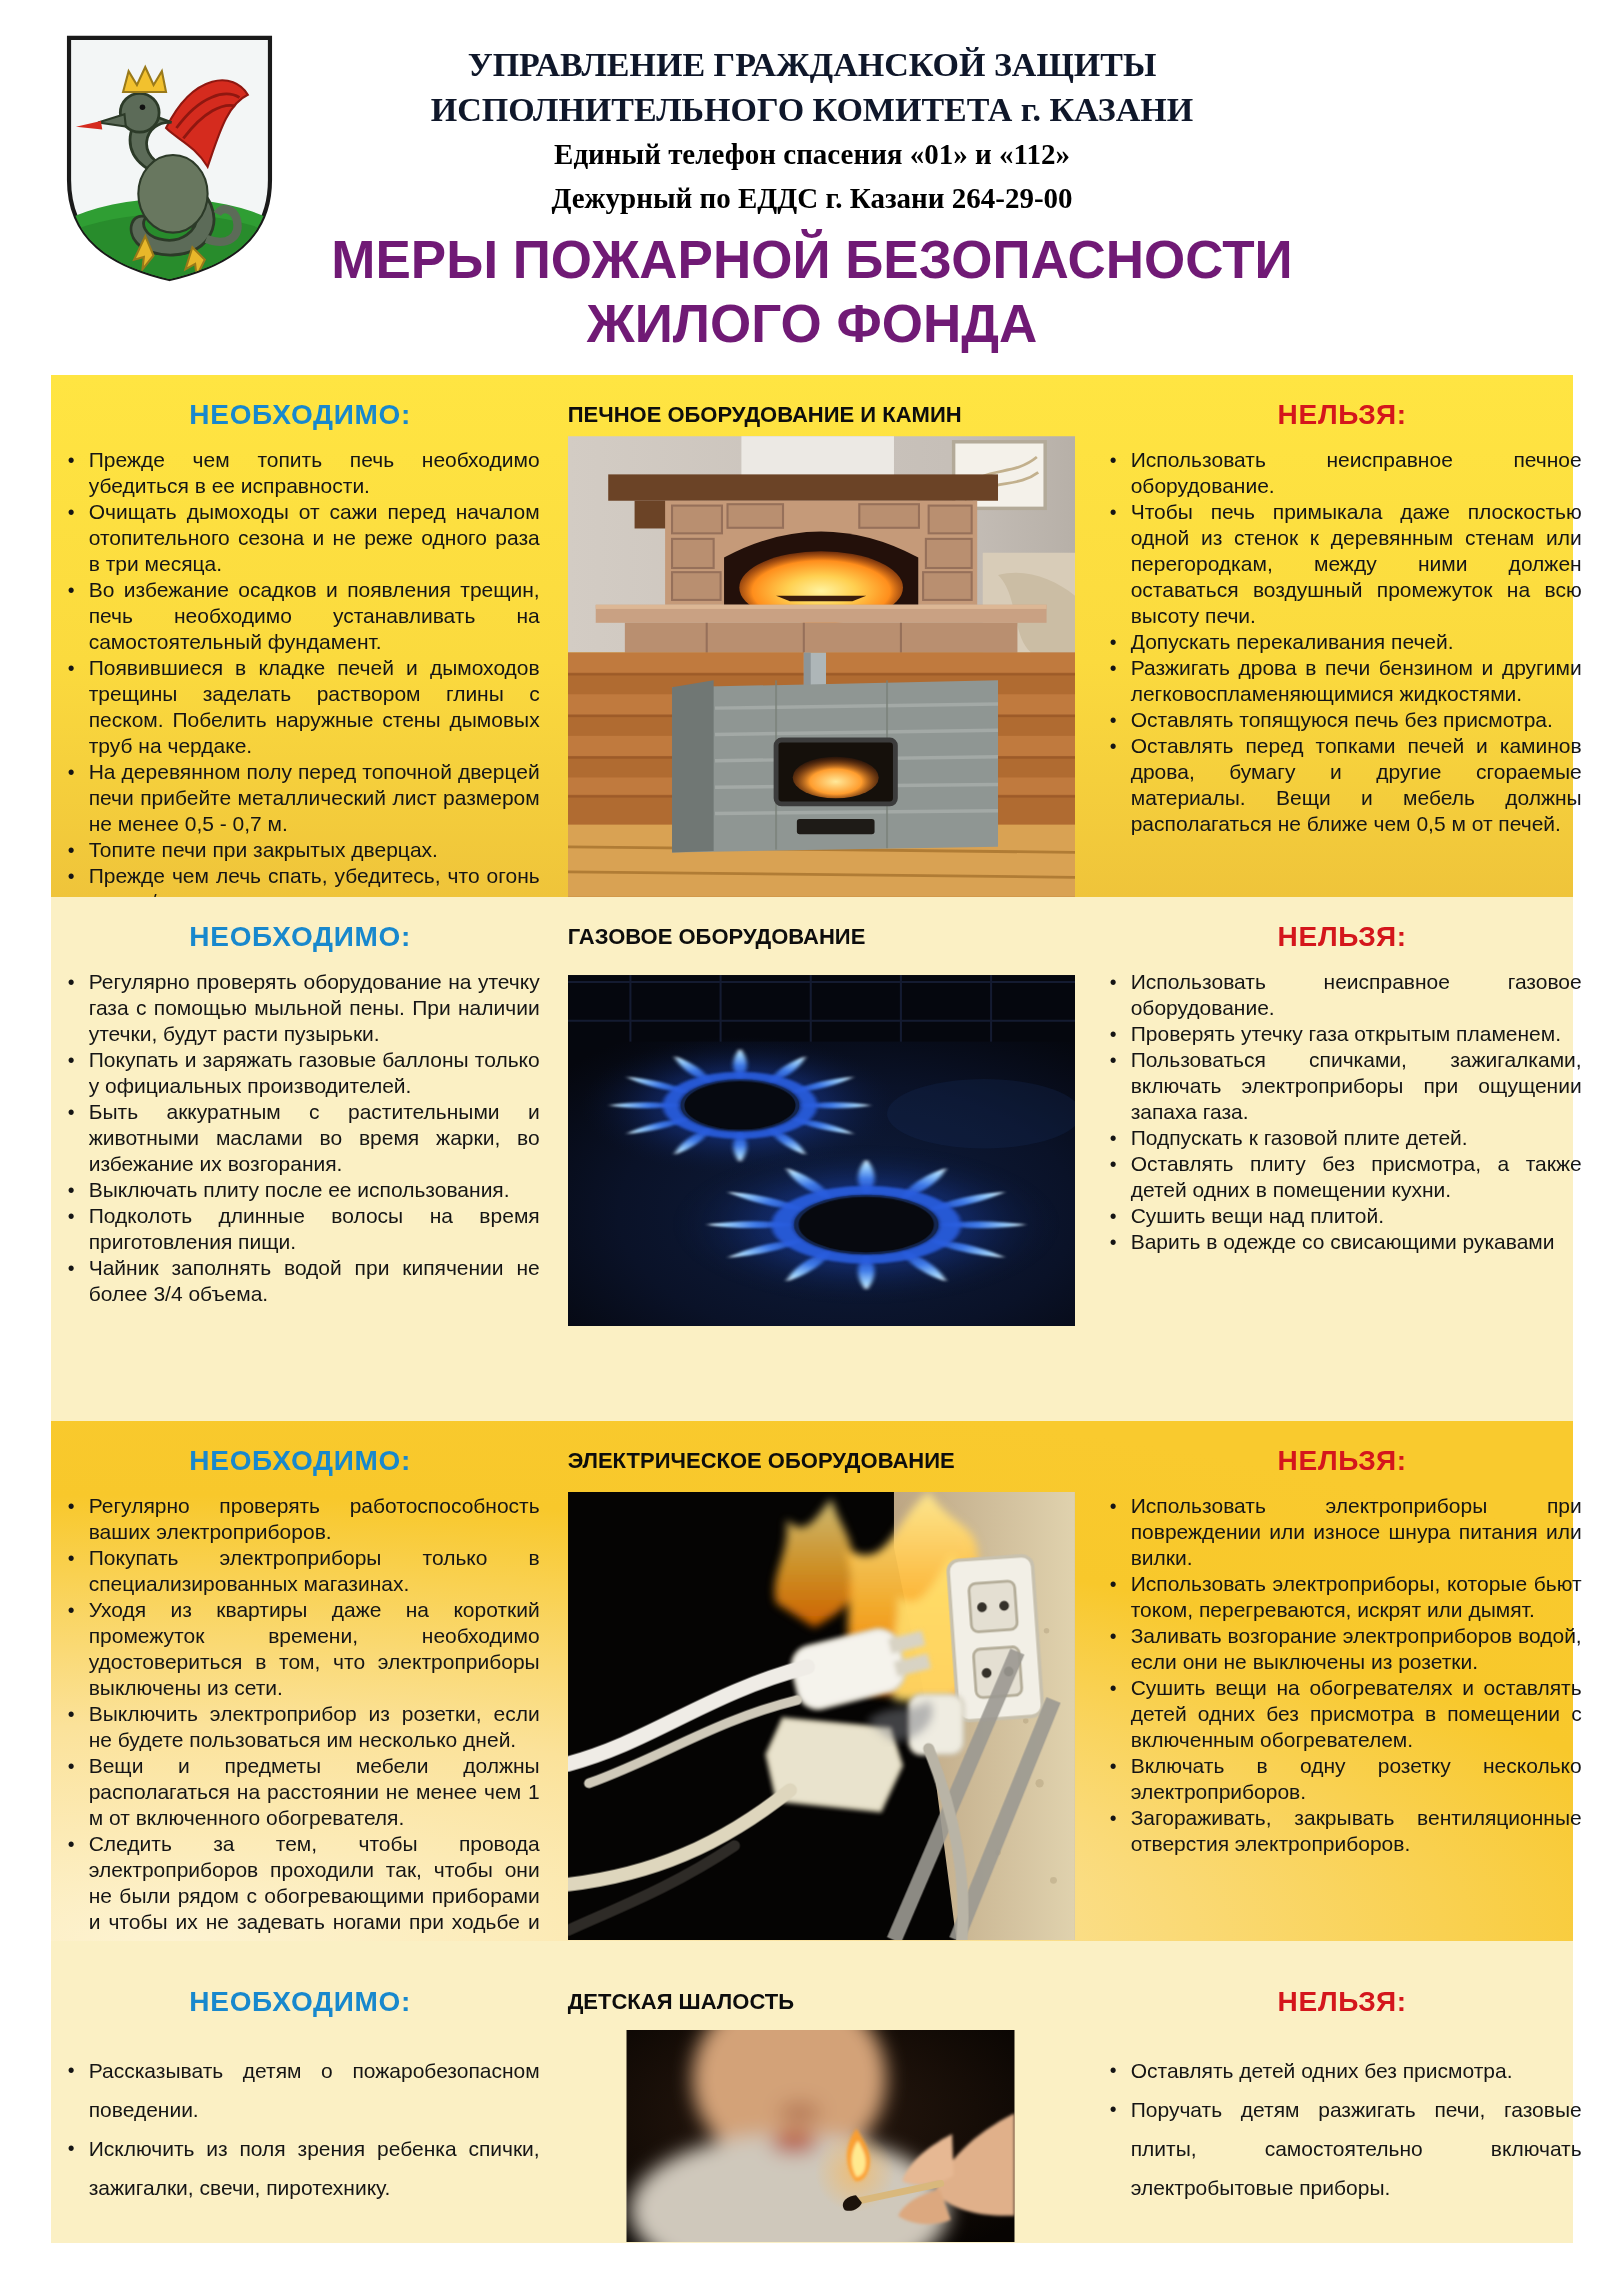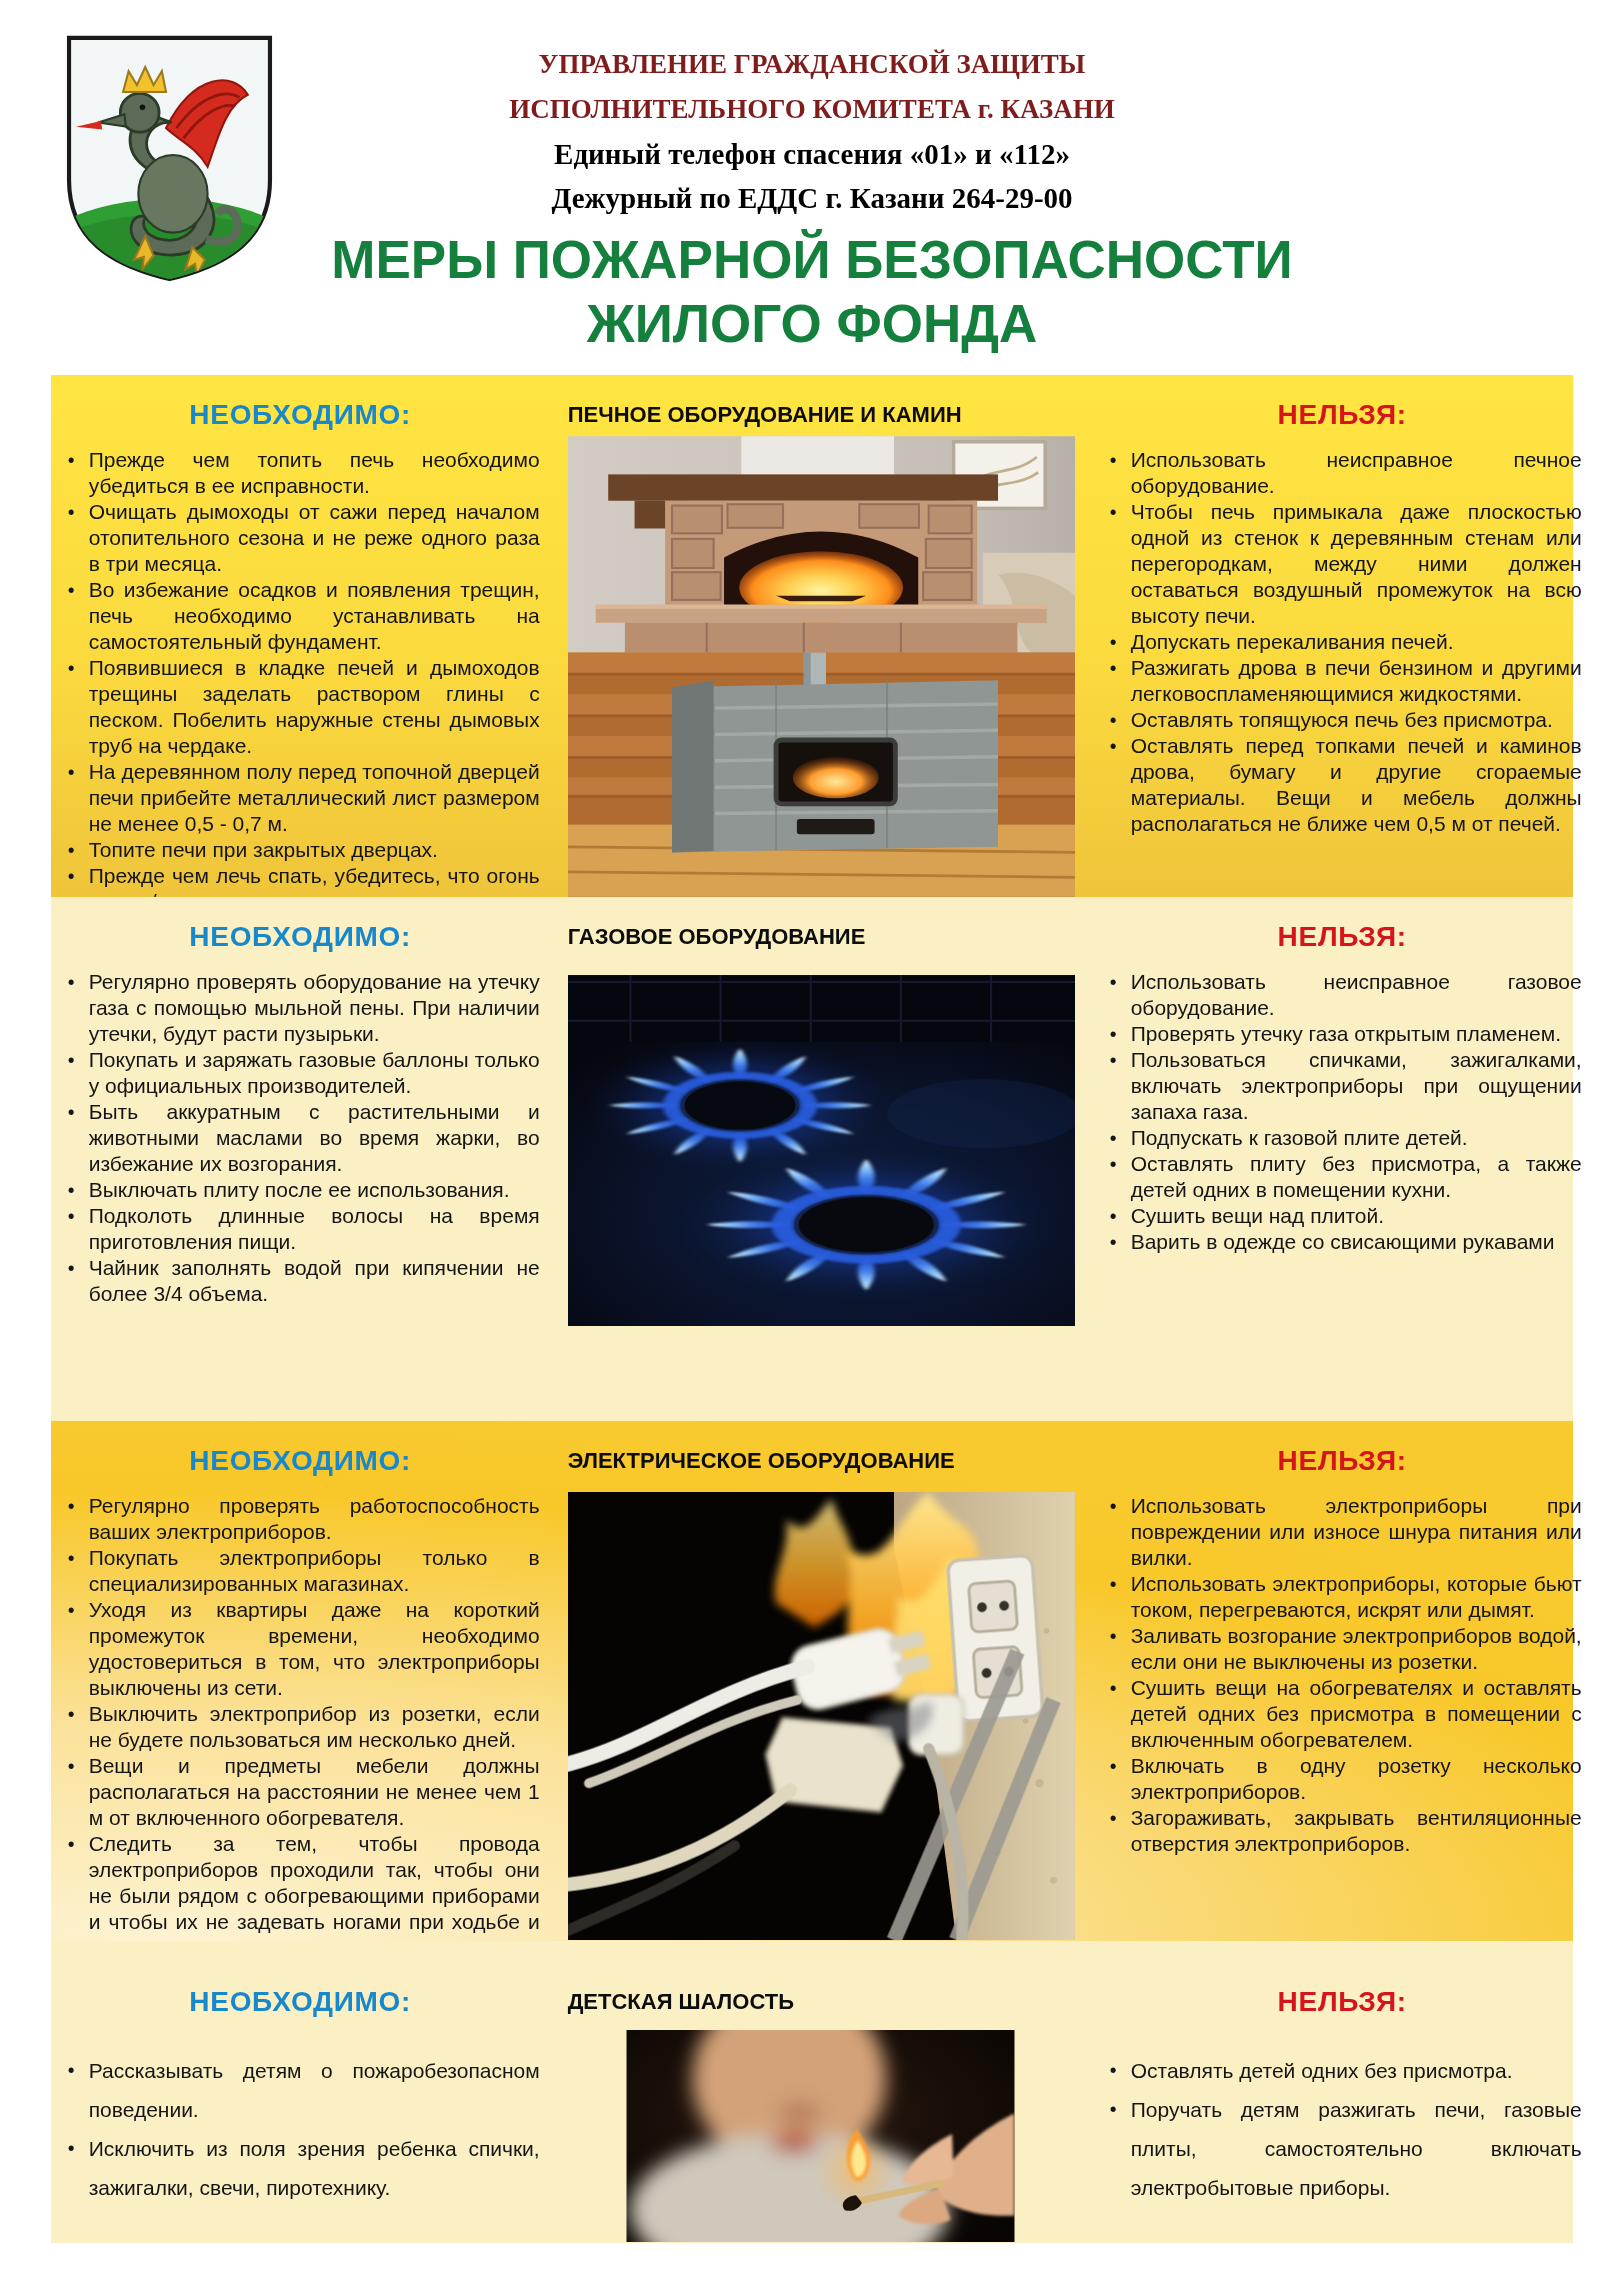--- a/index.html
+++ b/index.html
@@ -4,24 +4,24 @@
 <style>
   html,body{margin:0;padding:0;}
   body{
     width:1624px;height:2295px;position:relative;background:#ffffff;
     font-family:"Liberation Sans","DejaVu Sans",sans-serif;color:#111;
   }
   
   .page-header{position:absolute;top:42px;left:0;width:1624px;text-align:center;}
   .emblem{position:absolute;left:62px;top:31px;width:215px;height:255px;}
   .org-line{font-family:"Liberation Serif","DejaVu Serif",serif;font-weight:bold;
-    font-size:27px;line-height:45px;color:#7f1d1d;}
+    font-size:34px;line-height:45px;color:#0f172a;}
   .phone-line{font-family:"Liberation Serif","DejaVu Serif",serif;font-weight:bold;
     font-size:29px;line-height:44px;color:#000;}
-  .big-title{font-weight:bold;font-size:53px;line-height:64px;color:#15803d;
+  .big-title{font-weight:bold;font-size:53px;line-height:64px;color:#701a75;
     letter-spacing:0px;margin-top:8.3px;}
   
   .section{position:absolute;left:51px;width:1522px;box-sizing:border-box;
     padding:22px 9.7px 0 9.7px;}
   .sec1{top:375px;height:522px;background:linear-gradient(to bottom,#ffe542 0%,#fbda3e 55%,#efc43a 100%);}
   .sec2{top:897px;height:524px;background:#fbf0c4;}
   .sec3{top:1421px;height:521px;background:radial-gradient(ellipse 130% 110% at 8% 100%,#fdf3d2 0%,#fbe29a 38%,#f8c82b 78%,#f9ca2e 100%);}
   .sec4{top:1941px;height:302px;background:#fbf0c4;padding-top:43px;}
   .cols{display:grid;grid-template-columns:479px 507px 479px;column-gap:28px;}
   .col{min-width:0;}

